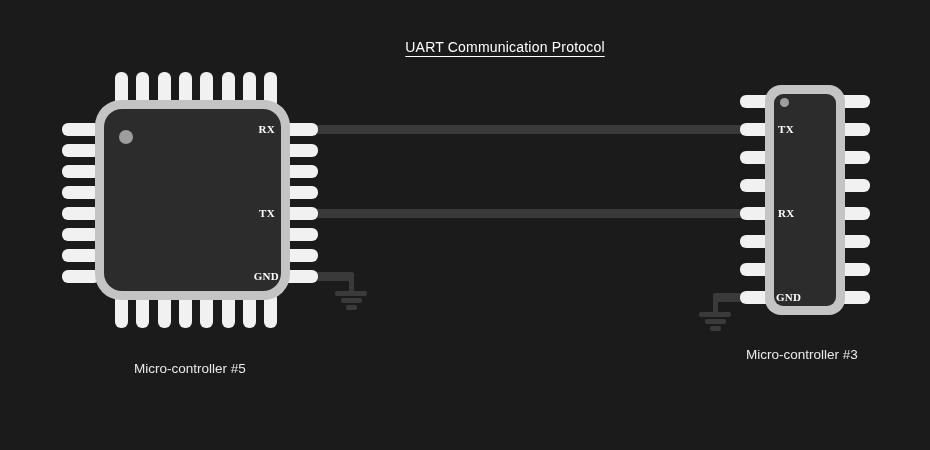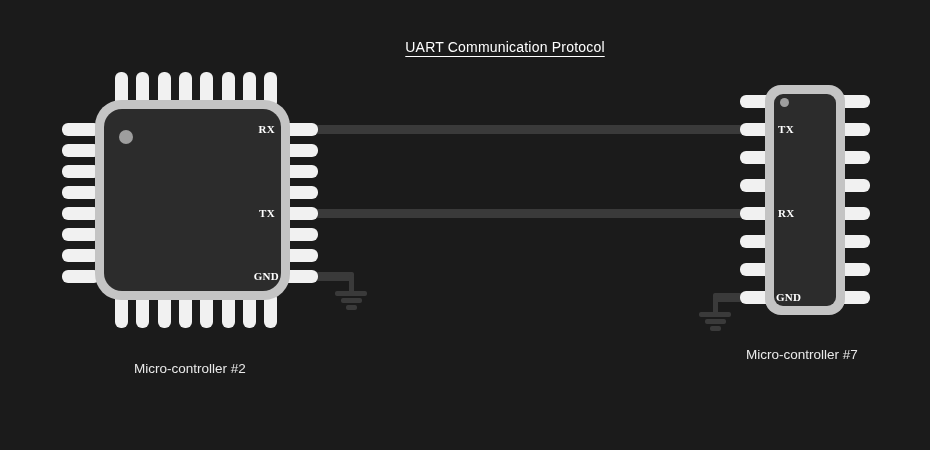--- a/index.html
+++ b/index.html
@@ -155,16 +155,16 @@
       <div class="pin-h" style="left: 0px; top: 128.5px;"></div>
       <div class="pin-h" style="left: 92px; top: 128.5px;"></div>
       <div class="pin-h" style="left: 0px; top: 156.5px;"></div>
       <div class="pin-h" style="left: 92px; top: 156.5px;"></div>
       <div class="pin-h" style="left: 0px; top: 184.5px;"></div>
       <div class="pin-h" style="left: 92px; top: 184.5px;"></div>
       <div class="pin-h" style="left: 0px; top: 212.5px;"></div>
       <div class="pin-h" style="left: 92px; top: 212.5px;"></div>
     </div>
 
-  <div class="caption cap-left">Micro-controller #2</div>
-  <div class="caption cap-right">Micro-controller #7</div>
+  <div class="caption cap-left">Micro-controller #5</div>
+  <div class="caption cap-right">Micro-controller #3</div>
 
 </div>
 
 </body></html>

